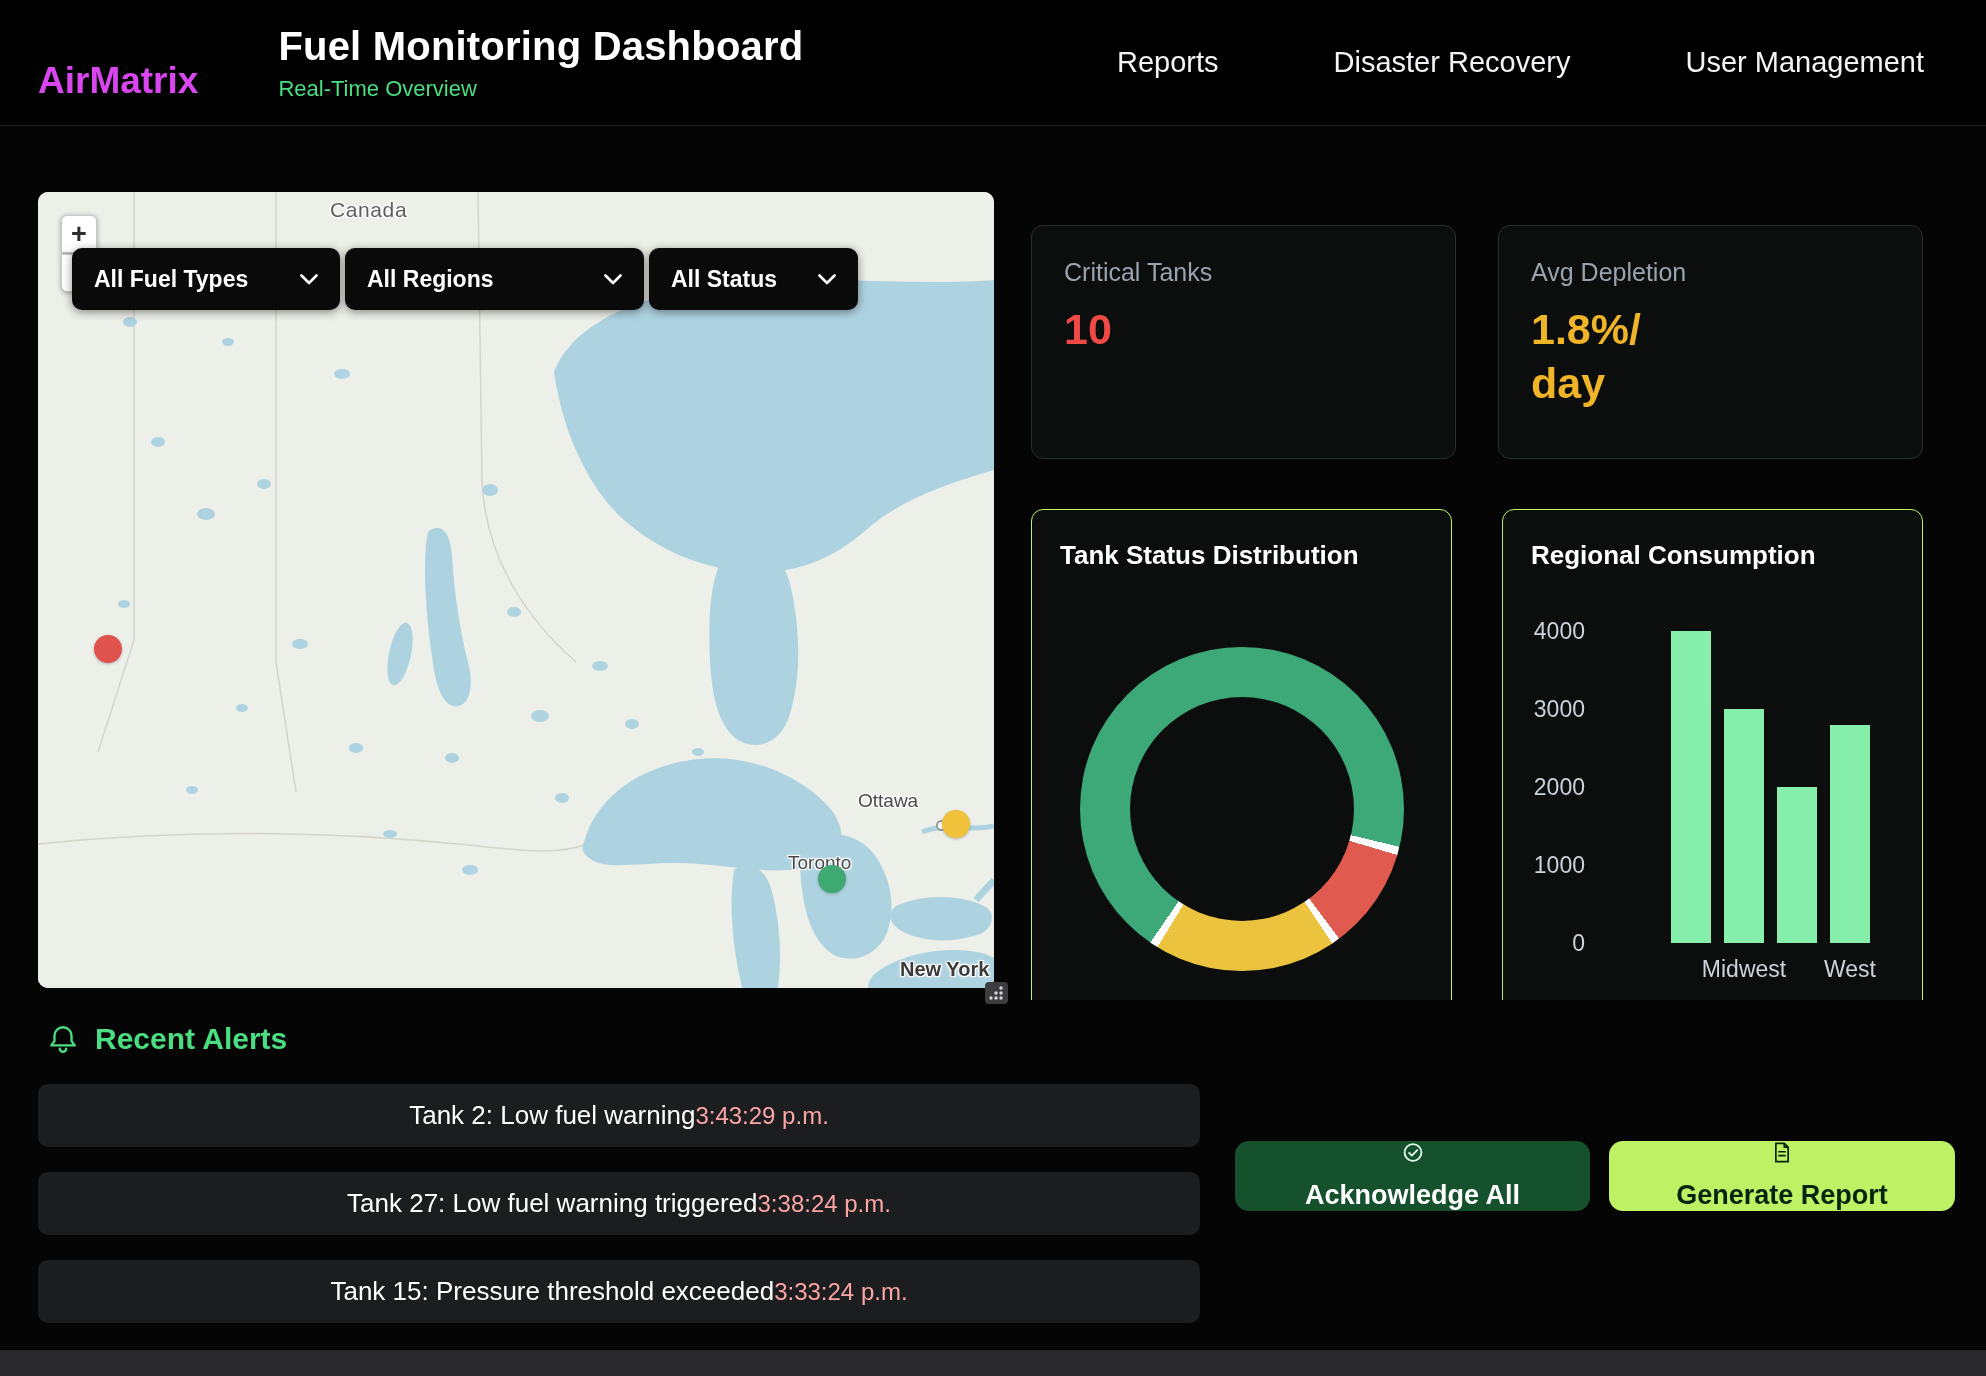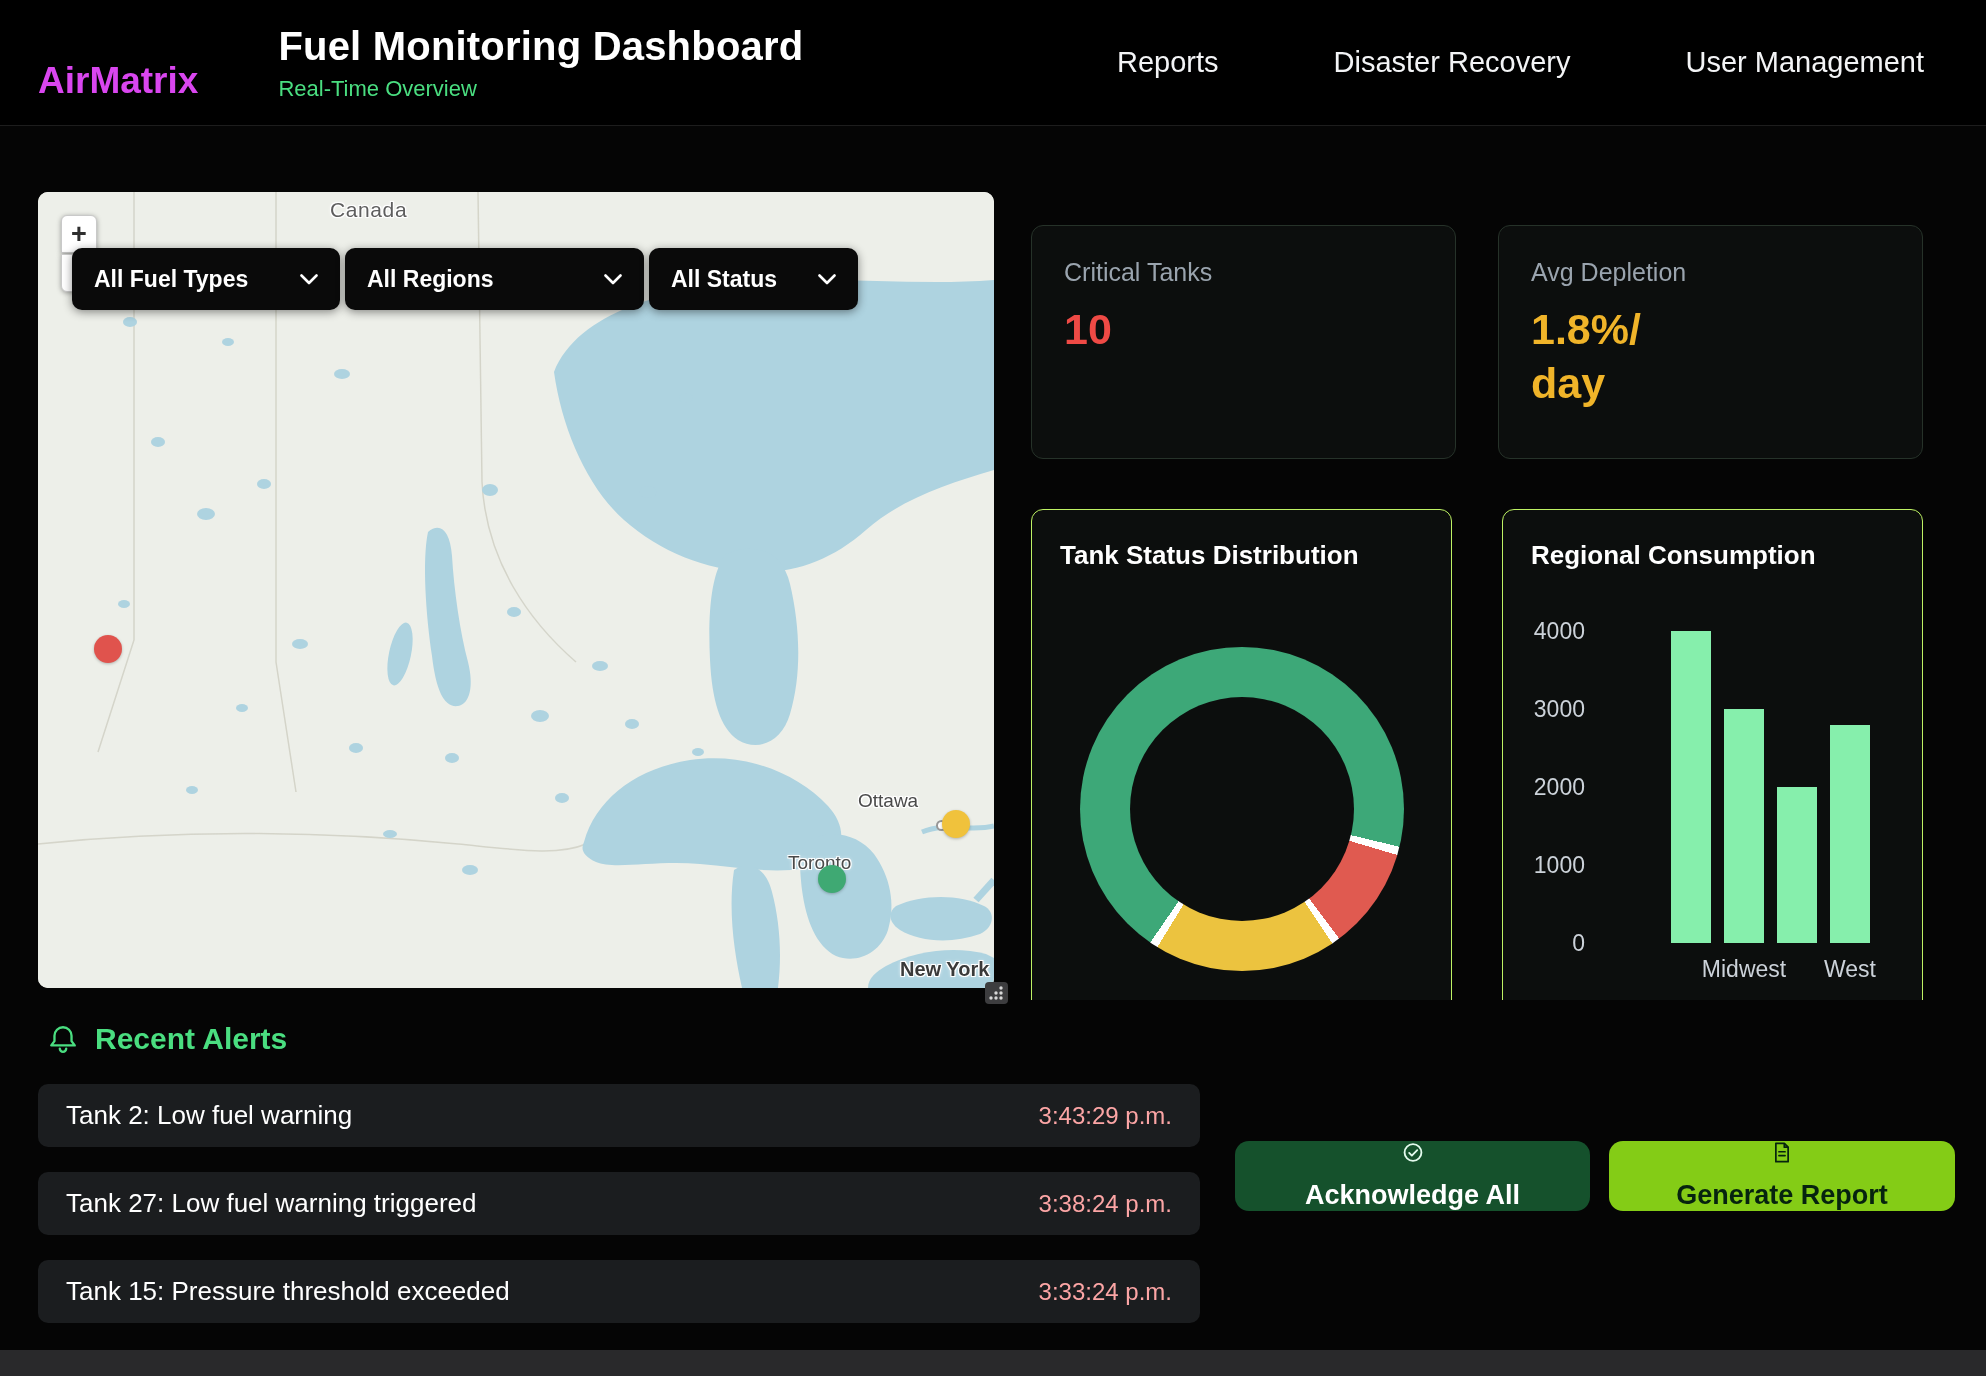--- a/index.html
+++ b/index.html
@@ -95,32 +95,32 @@
   .x-label { width:40px; display:flex; justify-content:center; white-space:nowrap;
              font-size:23px; color:#ccd2d9; }
 
   
   .alerts-title-row { position:absolute; left:47px; top:1022px;
                       display:flex; align-items:center; gap:16px; }
   .alerts-title { font-size:30px; font-weight:700; color:#4ade80; }
   .alert-list { position:absolute; left:38px; top:1084px; width:1162px; }
   .alert-row {
     height:63px; background:#1b1d1f; border-radius:10px; margin-bottom:25px;
-    display:flex; align-items:center; justify-content:space-between; padding:0 28px;
+    display:flex; align-items:center; justify-content:center; padding:0 28px;
     cursor:pointer;
   }
   .alert-msg { font-size:26px; color:#fff; }
   .alert-time { font-size:24px; color:#fca5a5; }
 
   .actions { position:absolute; left:1235px; top:1141px; display:flex; gap:19px; }
   .btn { height:70px; border-radius:14px; display:flex; align-items:center;
          justify-content:center; gap:16px; font-family:inherit;
          font-weight:700; font-size:27px; cursor:pointer; border:none;flex-direction:column; }
   .btn-ack { width:355px; background:#15512c; color:#fff; }
-  .btn-gen { width:346px; background:#84cc16; color:#06230f; }
+  .btn-gen { width:346px; background:#bef264; color:#06230f; }
 
   .bottom-strip { position:absolute; left:0; right:0; bottom:0; height:26px; background:#29292b; }
 </style>
 </head>
 <body>
 
 <div class="header">
   <div class="brand">AirMatrix</div>
   <div class="title-block">
     <div class="title">Fuel Monitoring Dashboard</div>

